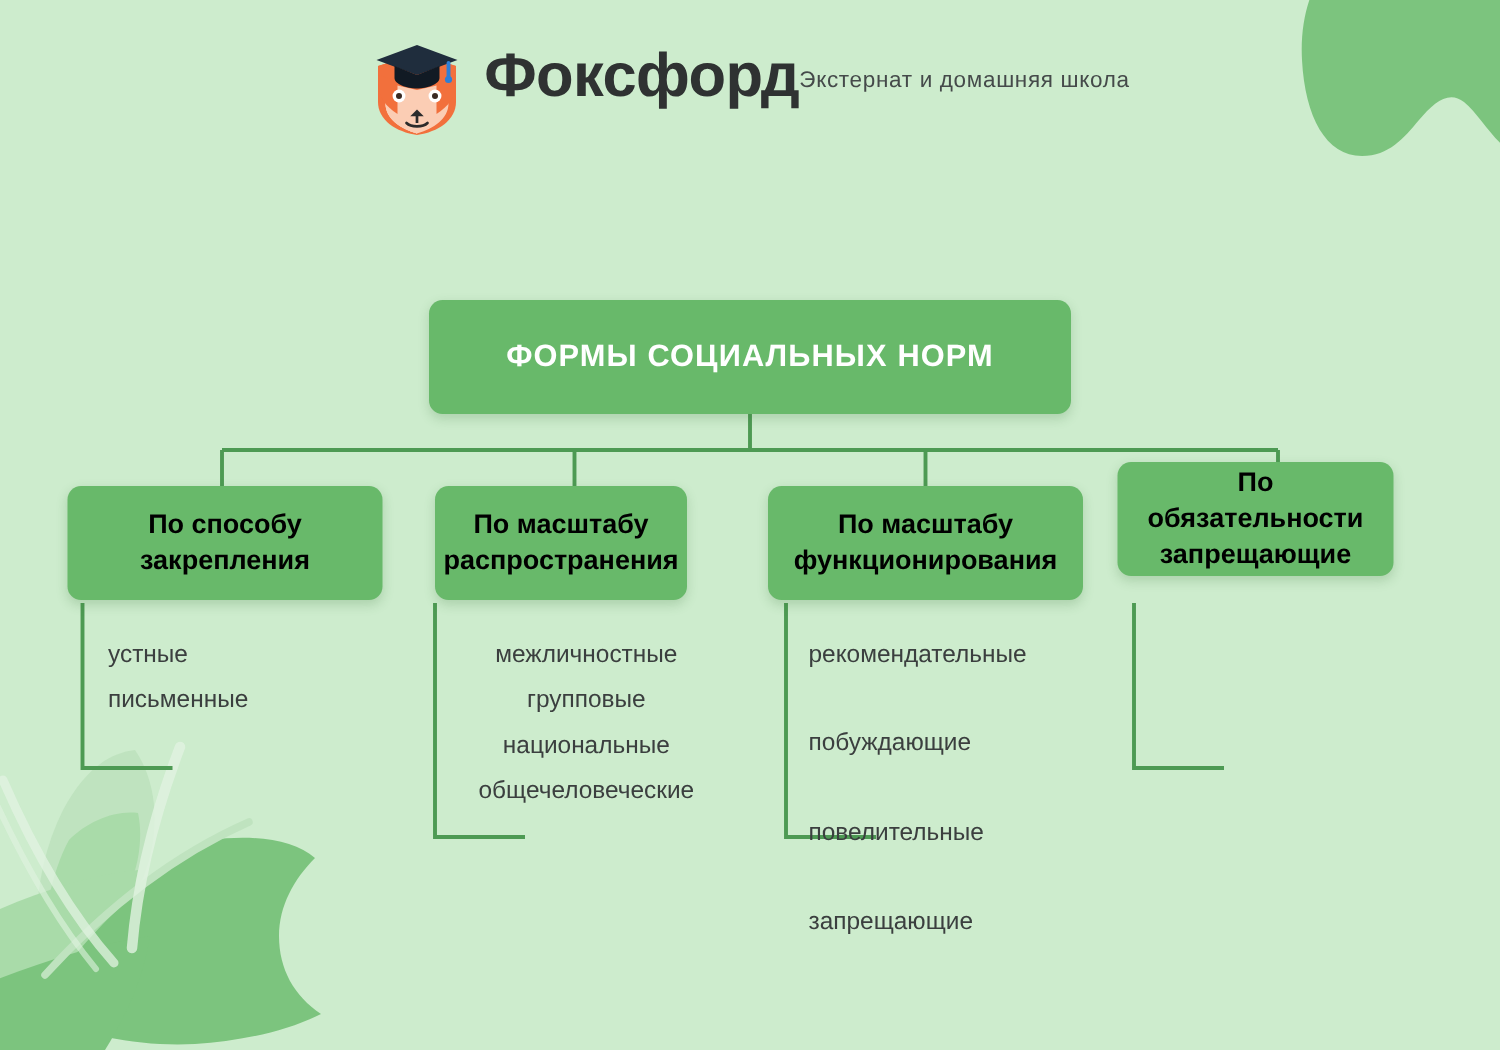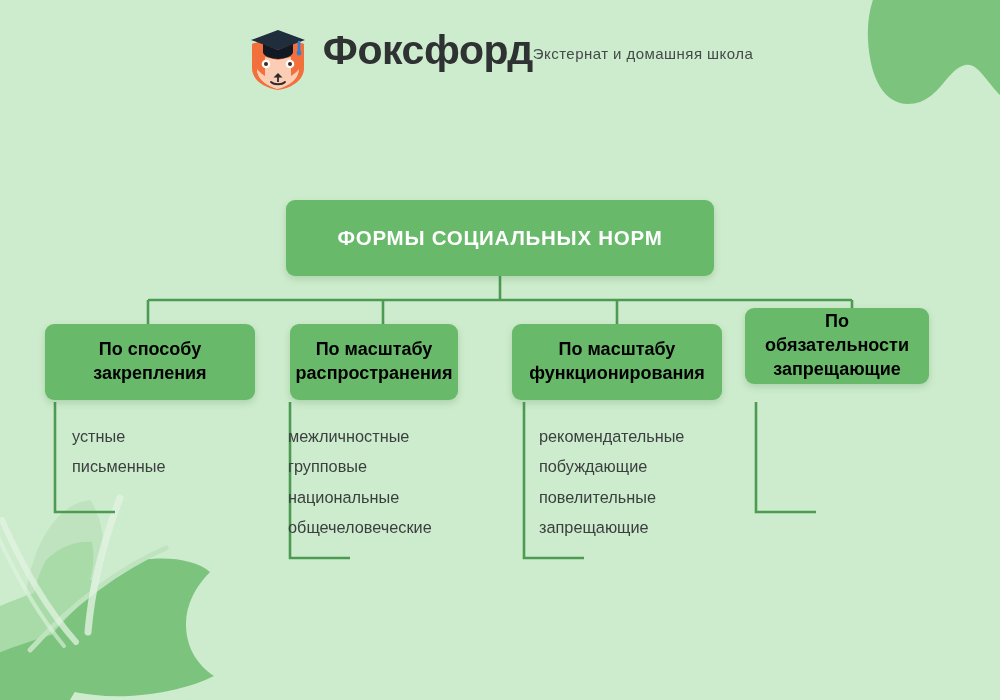--- a/index.html
+++ b/index.html
@@ -251,28 +251,28 @@
       <span>По обязательности</span><br>
       <span>запрещающие</span>
     </div>
   </div>
 
   <div class="item-list" style="left:72px; top:428px;">
     <div class="list-item">устные</div>
     <div class="list-item">письменные</div>
   </div>
 
-  <div class="item-list" style="left:288px; top:428px;">
+  <div class="item-list" style="left:319px; top:428px;text-align:center;">
     <div class="list-item">межличностные</div>
     <div class="list-item">групповые</div>
     <div class="list-item">национальные</div>
     <div class="list-item">общечеловеческие</div>
   </div>
 
-  <div class="item-list" style="left:539px; top:428px;">
+  <div class="item-list" style="left:539px; top:428px;gap:29px;">
     <div class="list-item">рекомендательные</div>
     <div class="list-item">побуждающие</div>
     <div class="list-item">повелительные</div>
     <div class="list-item">запрещающие</div>
   </div>
 
 
 </div>
 
 </body></html>

